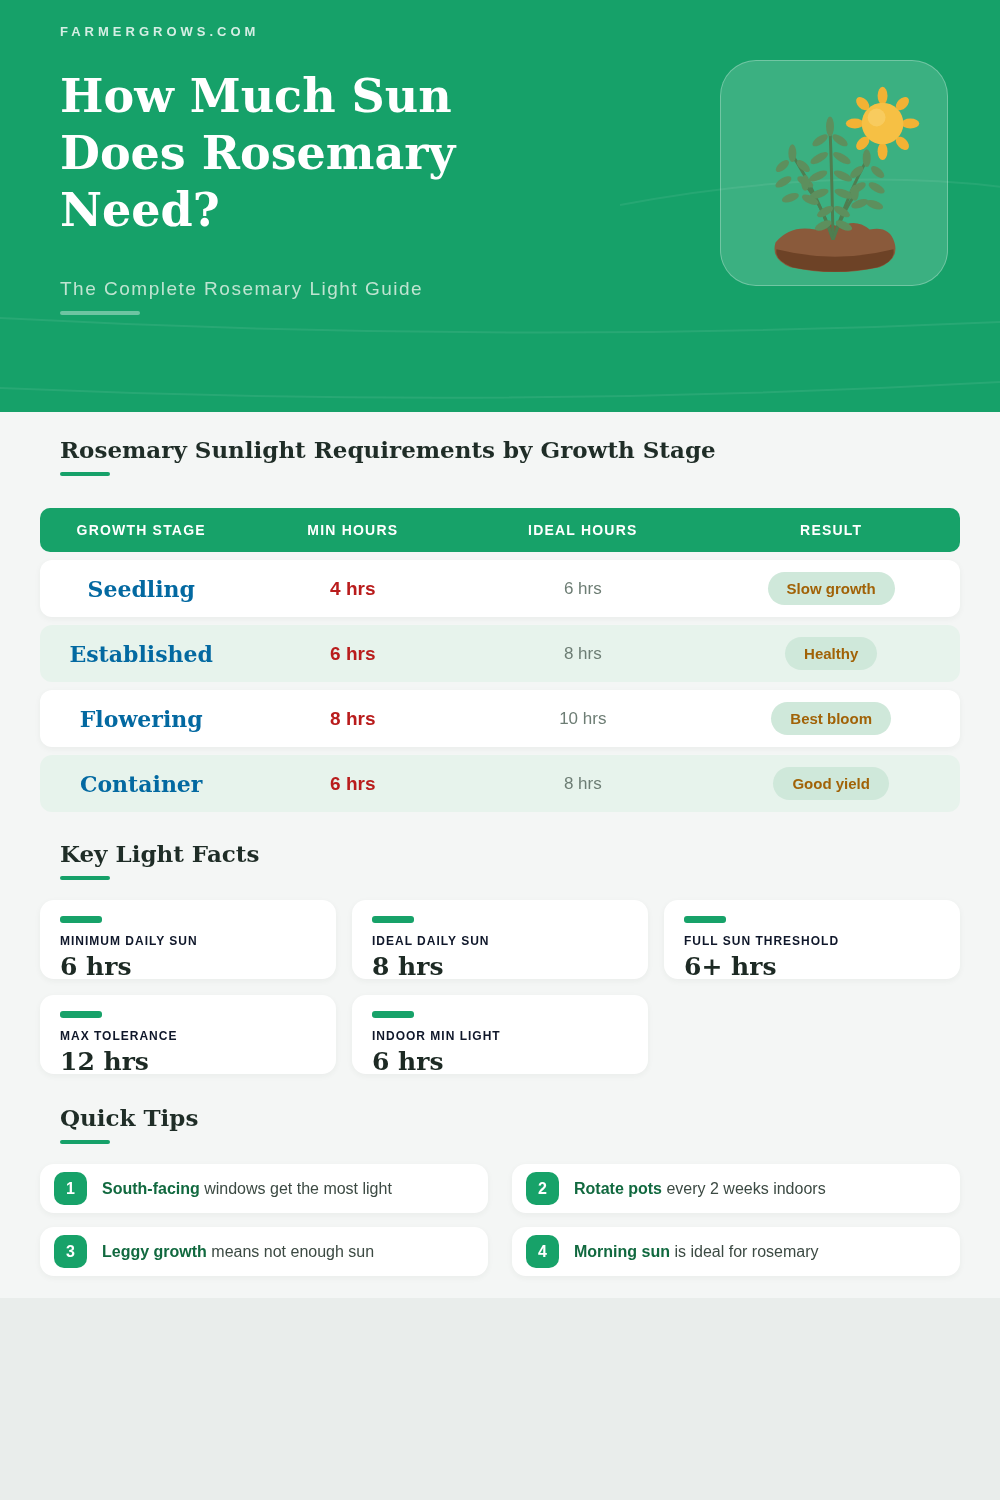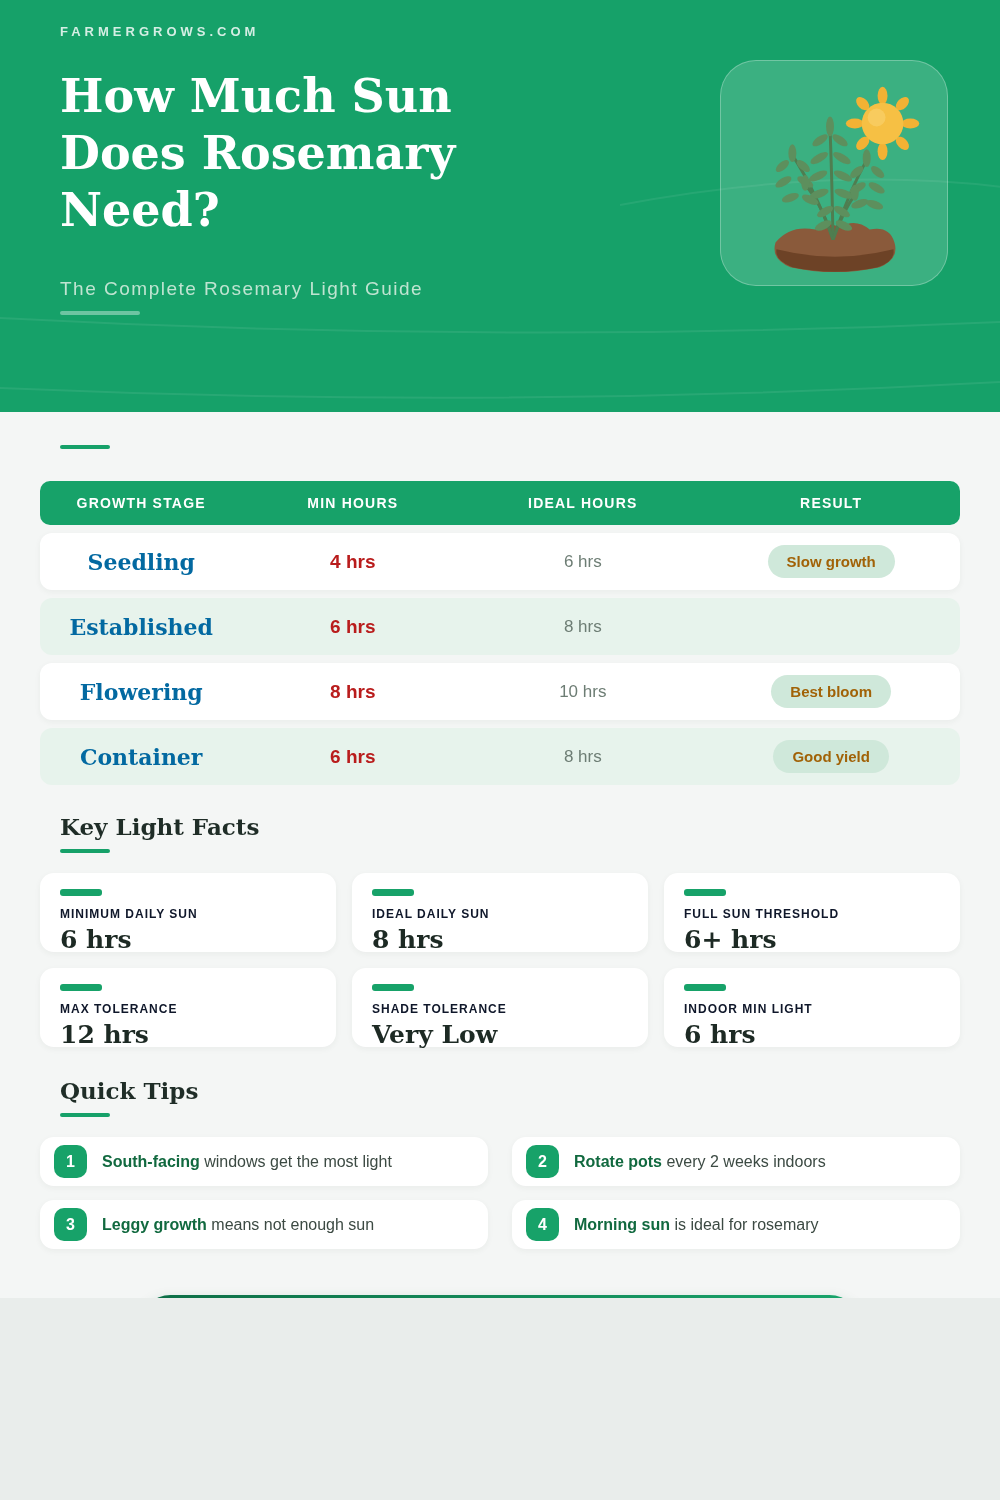--- a/index.html
+++ b/index.html
@@ -210,20 +210,21 @@
           <ellipse cx="103" cy="166" rx="9" ry="4" transform="rotate(-25 103 166)"></ellipse>
           <ellipse cx="124" cy="166" rx="9" ry="4" transform="rotate(25 124 166)"></ellipse>
         </g>
       </svg>
     </div>
   </header>
 
   <main>
 
     <section>
+      <h2 class="section-title">Rosemary Sunlight Requirements by Growth Stage</h2>
       <div class="title-underline"></div>
 
       <div class="sun-table">
         <div class="t-row t-head">
           <div>GROWTH STAGE</div>
           <div>MIN HOURS</div>
           <div>IDEAL HOURS</div>
           <div>RESULT</div>
         </div>
 
@@ -231,20 +232,21 @@
           <div class="cell-stage">Seedling</div>
           <div class="cell-min">4 hrs</div>
           <div class="cell-ideal">6 hrs</div>
           <div><span class="pill">Slow growth</span></div>
         </div>
 
         <div class="t-row t-data alt">
           <div class="cell-stage">Established</div>
           <div class="cell-min">6 hrs</div>
           <div class="cell-ideal">8 hrs</div>
+          <div><span class="pill">Healthy</span></div>
         </div>
 
         <div class="t-row t-data">
           <div class="cell-stage">Flowering</div>
           <div class="cell-min">8 hrs</div>
           <div class="cell-ideal">10 hrs</div>
           <div><span class="pill">Best bloom</span></div>
         </div>
 
         <div class="t-row t-data alt">
@@ -276,25 +278,20 @@
           <div class="fact-label">FULL SUN THRESHOLD</div>
           <div class="fact-value">6+ hrs</div>
         </div>
         <div class="fact-card">
           <div class="fact-bar"></div>
           <div class="fact-label">MAX TOLERANCE</div>
           <div class="fact-value">12 hrs</div>
         </div>
         <div class="fact-card">
           <div class="fact-bar"></div>
-          <div class="fact-label">SHADE TOLERANCE</div>
-          <div class="fact-value">Very Low</div>
-        </div>
-        <div class="fact-card">
-          <div class="fact-bar"></div>
           <div class="fact-label">INDOOR MIN LIGHT</div>
           <div class="fact-value">6 hrs</div>
         </div>
       </div>
     </section>
 
     <section style="margin-top:30px">
       <h2 class="section-title">Quick Tips</h2>
       <div class="title-underline"></div>
 

